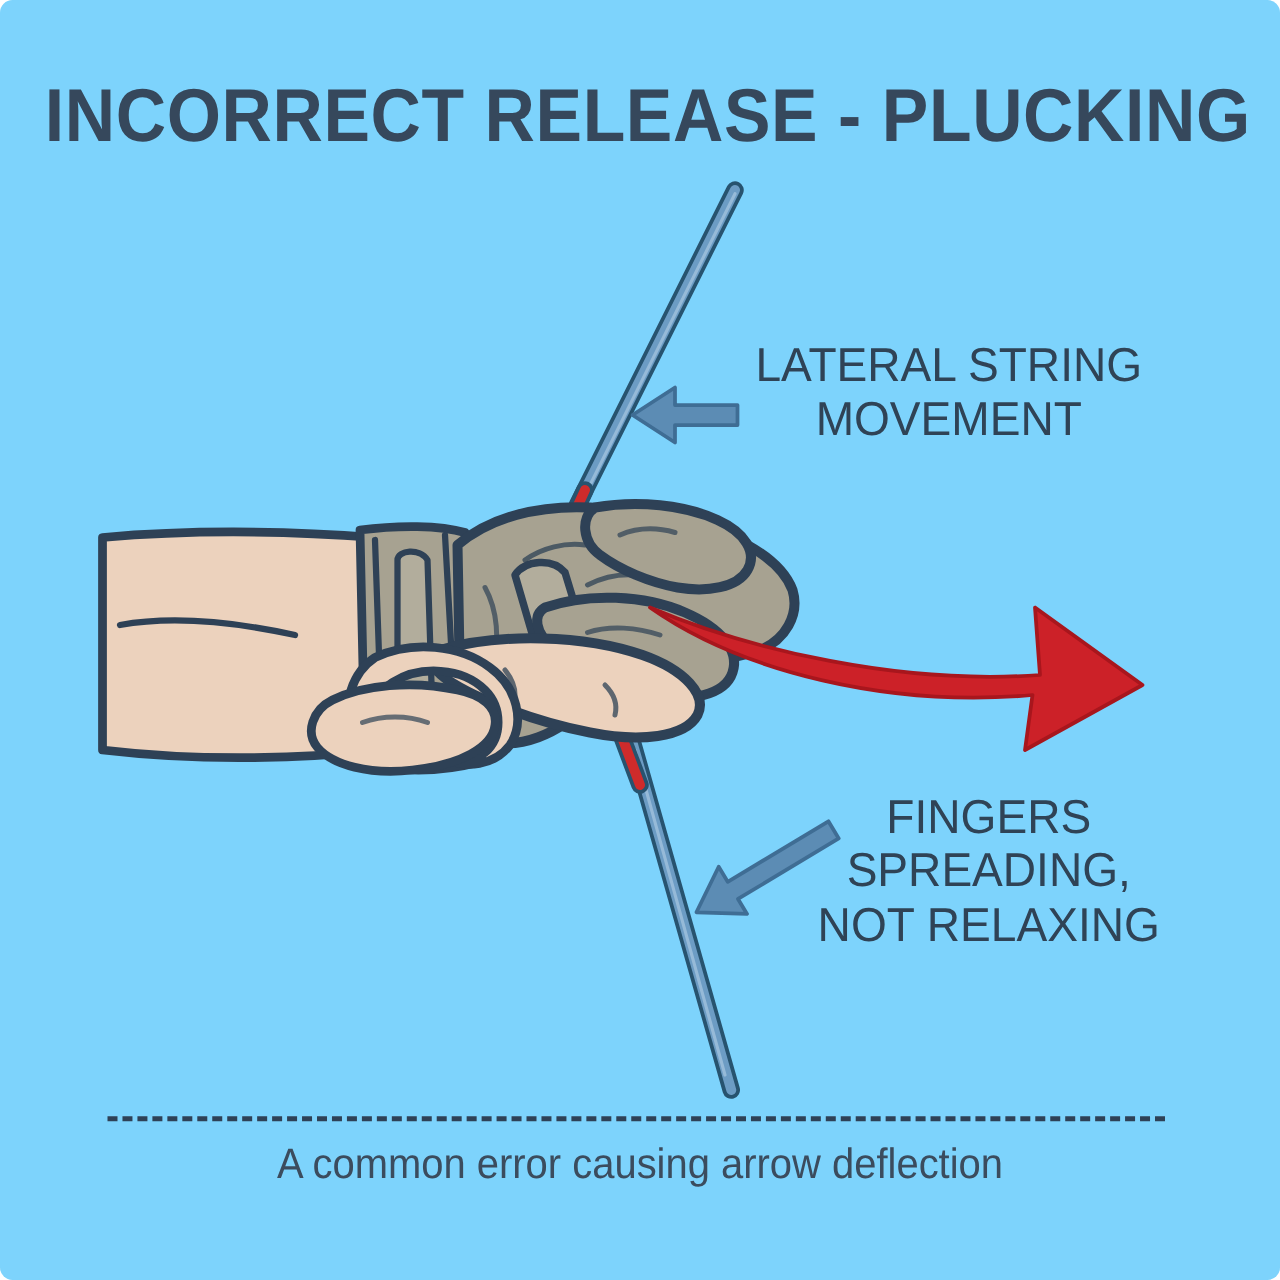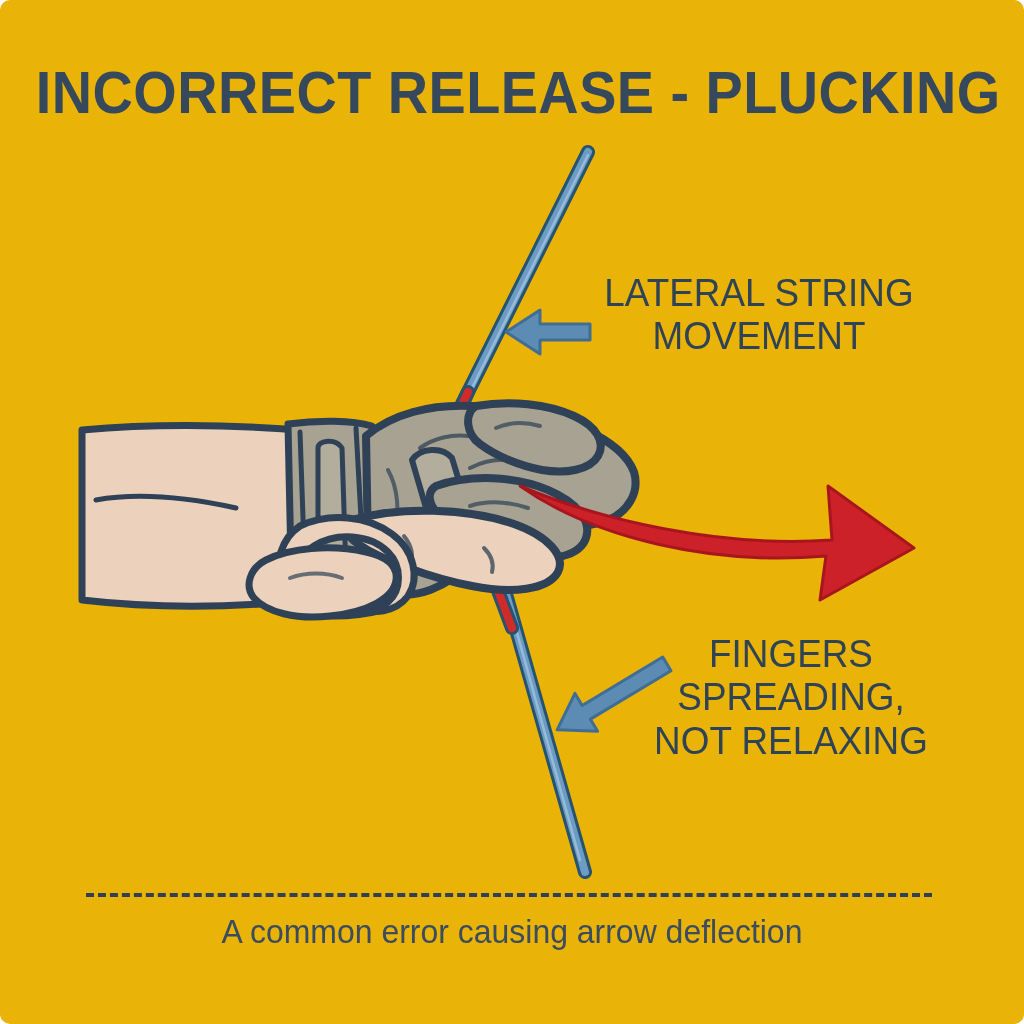--- a/index.html
+++ b/index.html
@@ -4,21 +4,21 @@
 <style>
   html, body {
     margin: 0;
     padding: 0;
     background: #ffffff;
   }
   #canvas {
     position: relative;
     width: 1024px;
     height: 1024px;
-    background: #eab308;
+    background: #7dd3fc;
     overflow: hidden;
     font-family: "Liberation Sans", sans-serif;
     border-radius: 10px;
   }
   
   #title {
     position: absolute;
     left: 0;
     top: 58px;
     width: 1024px;

